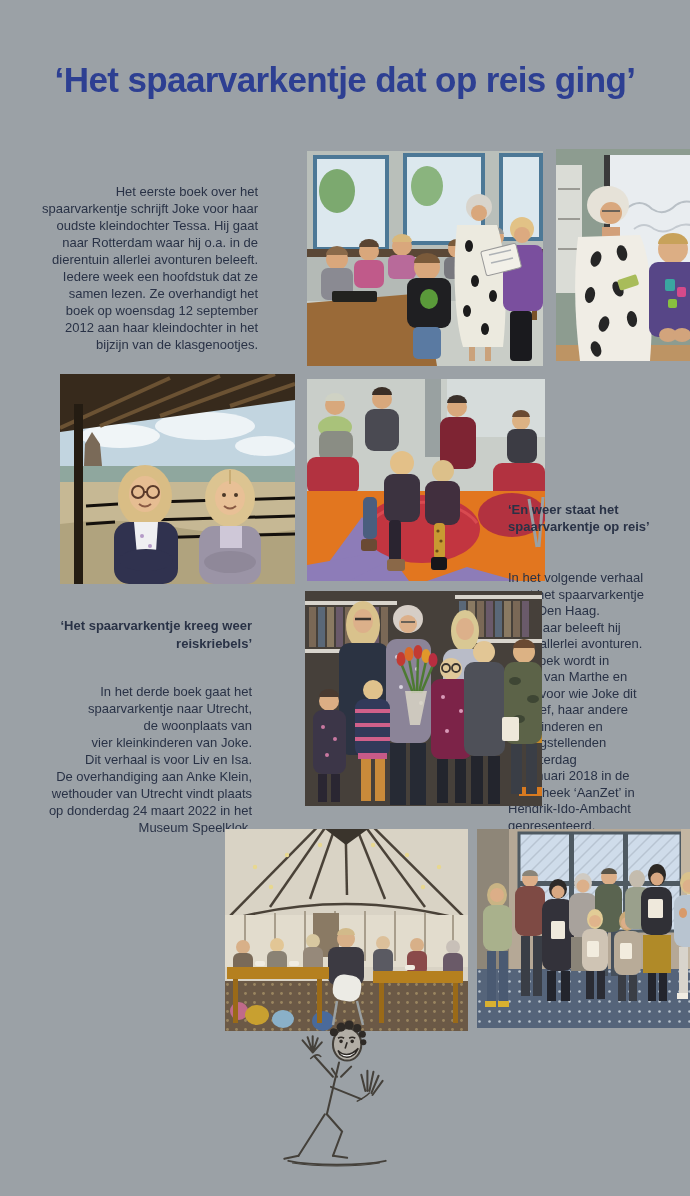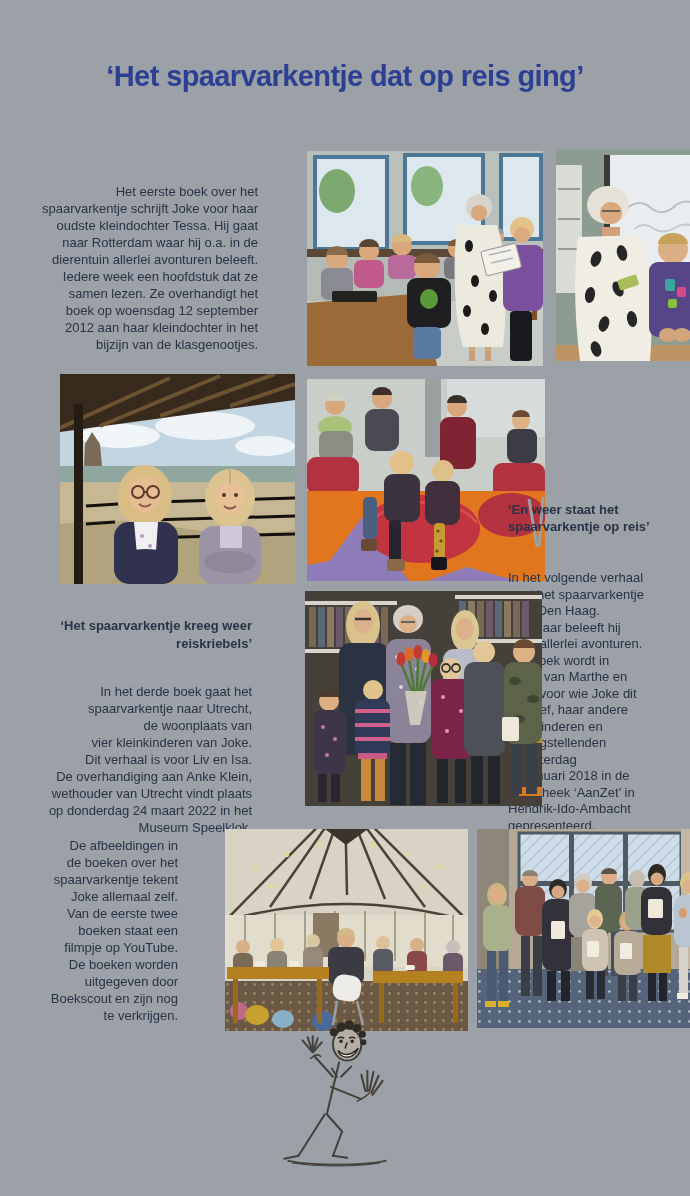--- a/index.html
+++ b/index.html
@@ -4,21 +4,21 @@
 <style>
   html,body{margin:0;padding:0;background:#6e747a;}
   .page{
     position:relative;width:690px;height:1196px;margin:0 auto;
     background:#9ba1a6;overflow:hidden;
     font-family:"Liberation Sans","DejaVu Sans",sans-serif;
     color:#293246;
   }
   .title{
     position:absolute;top:60px;left:0;right:0;margin:0;
-    text-align:center;font-size:29px;font-weight:bold;
+    text-align:center;font-size:35px;font-weight:bold;
     letter-spacing:-0.6px;color:#2d3f92;white-space:pre-line;
   }
   .tblock{position:absolute;font-size:13px;line-height:17px;white-space:pre-line;}
   .ra{text-align:right;}
   .la{text-align:left;}
   .thead{font-weight:bold;white-space:pre-line;}
   #first-book{top:183px;right:432px;width:260px;}
   #second-book{top:484px;left:508px;width:180px;line-height:16.5px;}
   #second-book .thead{line-height:17px;margin-bottom:19px;}
   #third-book{top:600px;right:438px;width:260px;}
@@ -425,31 +425,20 @@
         <ellipse cx="210" cy="90" rx="6" ry="4" fill="#3e4634"></ellipse>
           <ellipse cx="228" cy="108" rx="6" ry="4" fill="#3e4634"></ellipse>
         <ellipse cx="214" cy="128" rx="6" ry="4" fill="#3e4634"></ellipse>
         <rect x="197" y="126" width="17" height="24" rx="2" fill="#eee8da"></rect>
         <rect x="206" y="153" width="11" height="50" fill="#3a3e46"></rect>
           <rect x="221" y="153" width="11" height="50" fill="#3a3e46"></rect>
       </g>
     </svg>
   </figure>
 
-  <div class="tblock ra" id="illustrations">De afbeeldingen in
-de boeken over het
-spaarvarkentje tekent
-Joke allemaal zelf.
-Van de eerste twee
-boeken staat een
-filmpje op YouTube.
-De boeken worden
-uitgegeven door
-Boekscout en zijn nog
-te verkrijgen.</div>
 
   <figure class="photo" id="ph-pavilion" aria-label="audience at tables in glass pavilion">
     <svg viewBox="0 0 243 202" xmlns="http://www.w3.org/2000/svg">
       <rect width="243" height="202" fill="#d9d3c5"></rect>
       <g stroke="#4a4238" stroke-width="2.5">
         <line x1="120" y1="-30" x2="0" y2="92"></line>
         <line x1="120" y1="-30" x2="45" y2="78"></line>
         <line x1="120" y1="-30" x2="85" y2="70"></line>
         <line x1="120" y1="-30" x2="122" y2="66"></line>
         <line x1="120" y1="-30" x2="160" y2="70"></line>

